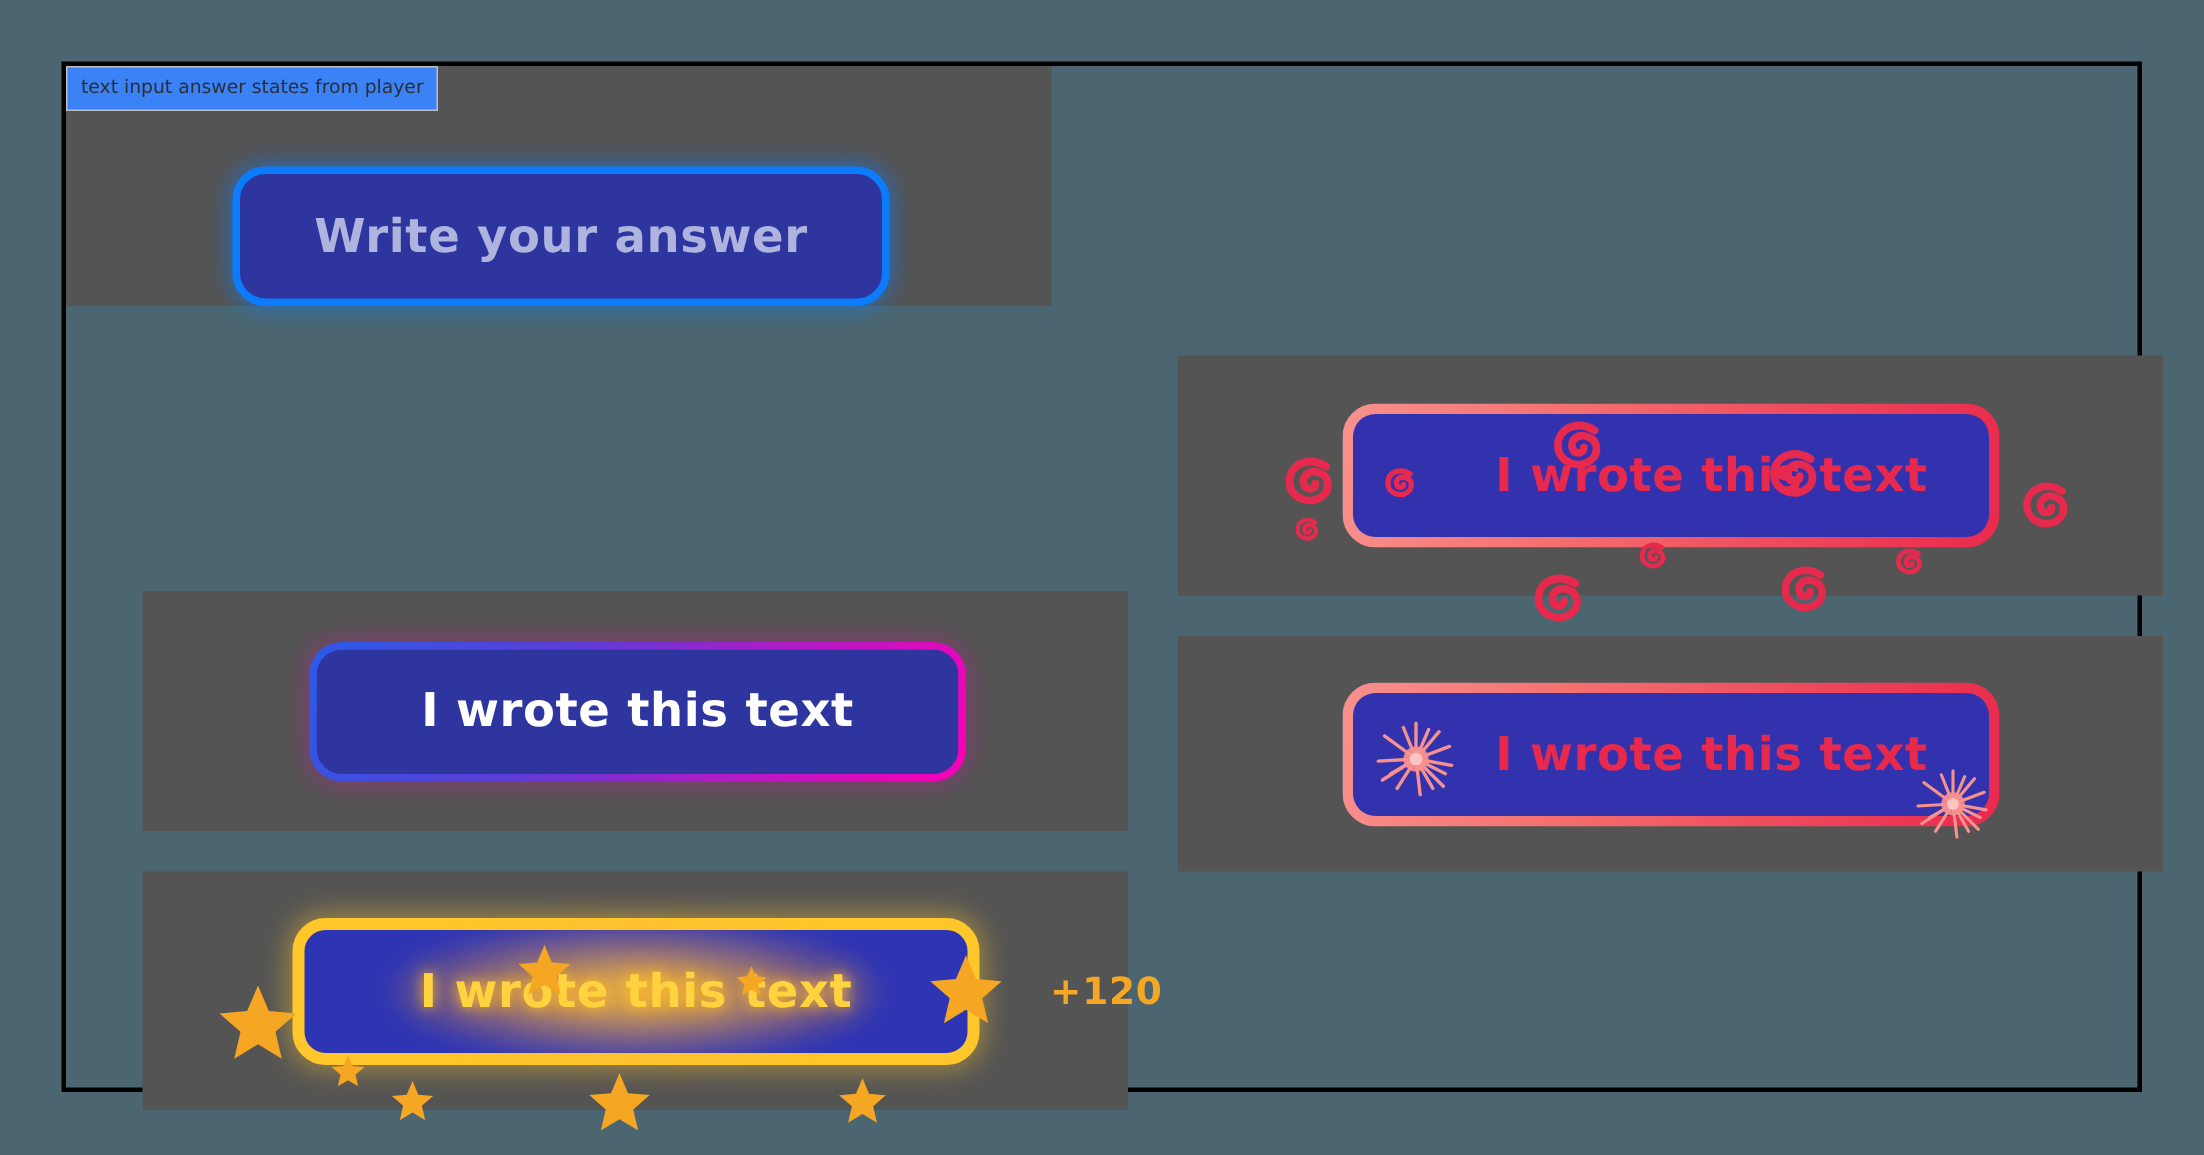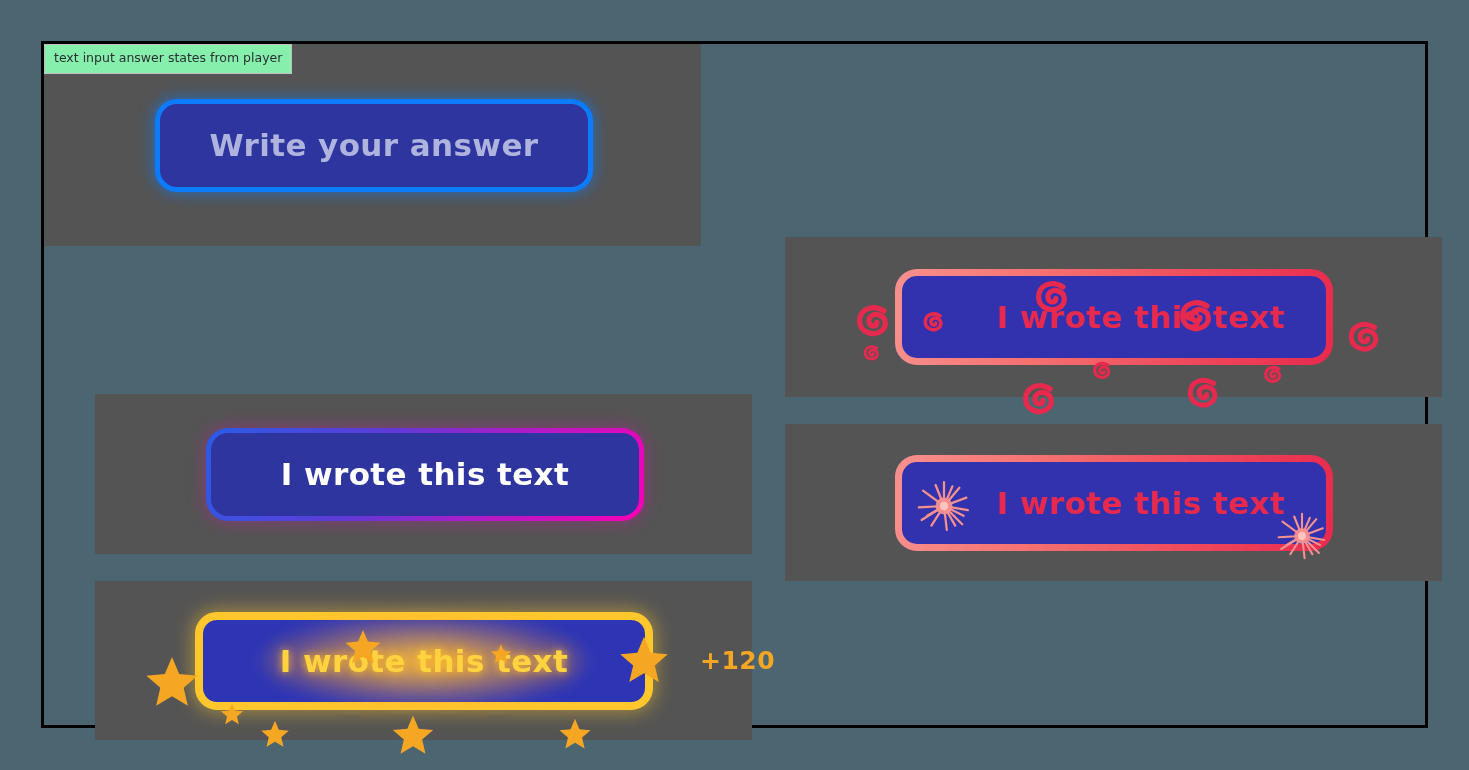--- a/index.html
+++ b/index.html
@@ -21,41 +21,41 @@
     height: 687px;
     border: 3px solid #000000;
     background: #4B6670;
   }
 
   
   #tag {
     position: absolute;
     left: 44px;
     top: 44px;
-    background: #86efac;
+    background: #3b82f6;
     border: 1px solid #BFBFBF;
     color: #2A2F33;
     font-size: 12.5px;
     line-height: 1;
     padding: 7px 9px 8px 9px;
     white-space: nowrap;
     z-index: 20;
     font-family: "DejaVu Sans", "Liberation Sans", sans-serif;
   }
 
   
   .panel {
     position: absolute;
     background: #545454;
     display: flex;
     align-items: center;
   }
 
   
-  .panel.p1 { left: 51px;  top: 150px; width: 657px; height: 202px; }
+  .panel.p1 { left: 51px;  top: 150px; width: 657px; height: 160px; align-items: flex-end; }
   .panel.p2 { left: 51px;  top: 350px; width: 657px; height: 160px; }
   .panel.p3 { left: 51px;  top: 537px; width: 657px; height: 159px; }
   
   .panel.p4 { left: 741px; top: 193px; width: 657px; height: 160px; }
   .panel.p5 { left: 741px; top: 380px; width: 657px; height: 157px; }
 
   
   .pill-wrap {
     position: relative;
     display: flex;

